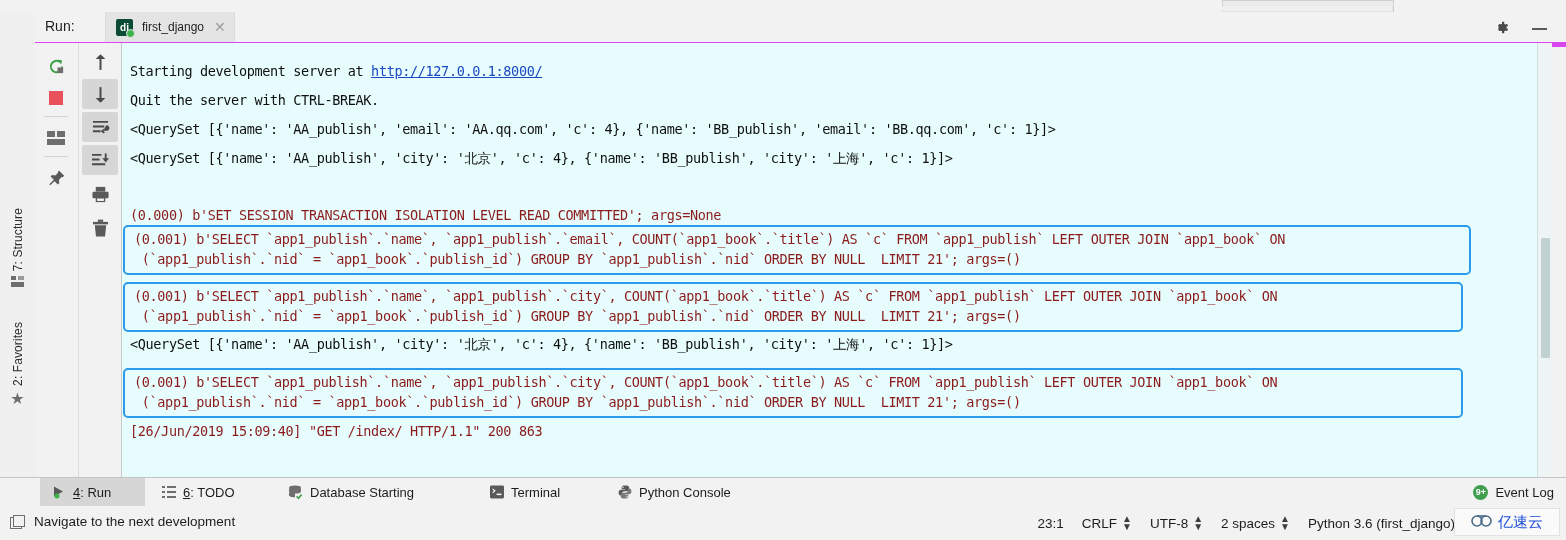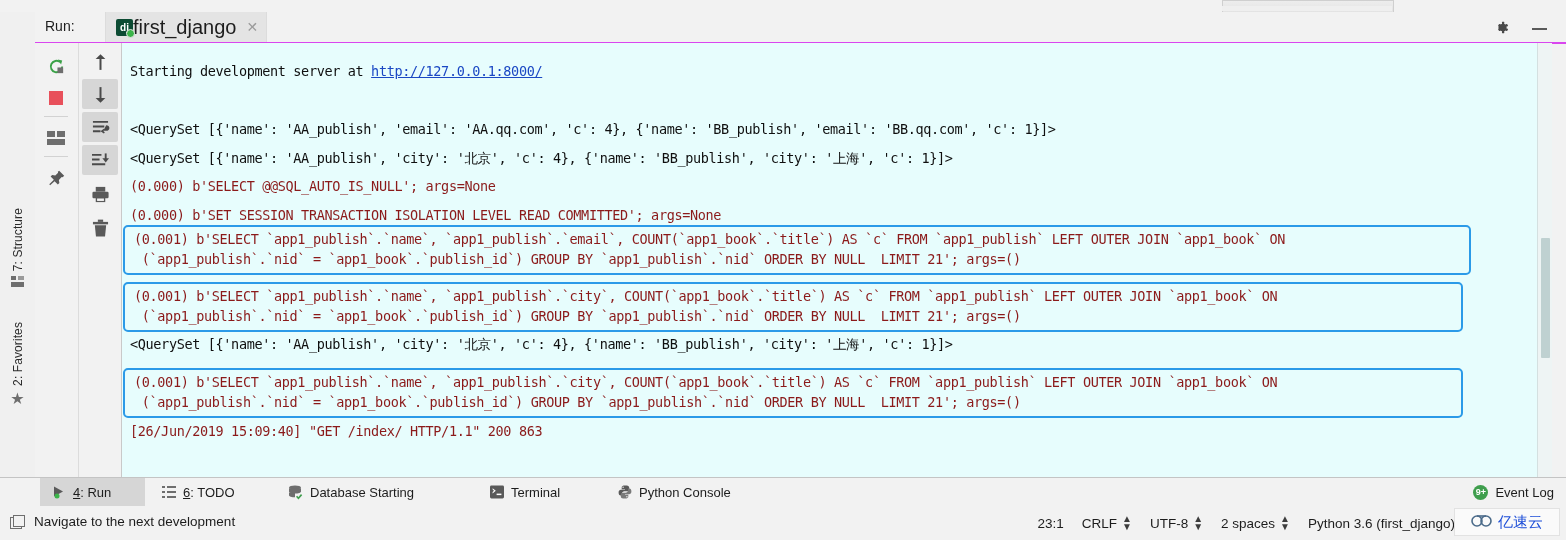--- a/index.html
+++ b/index.html
@@ -34,31 +34,31 @@
   .sq-icon i:nth-child(1){left:0;top:0;width:5px;height:4px;}
   .sq-icon i:nth-child(2){left:7px;top:0;width:6px;height:4px;background:#9a9a9a;}
   .sq-icon i:nth-child(3){left:0;top:6px;width:13px;height:5px;}
   .star-icon{font-size:16px;color:#6e6e6e;line-height:16px;}
 
   
   #run-window{position:absolute;left:35px;top:12px;width:1531px;height:465px;background:#f2f2f2;}
 
   
   #run-header{position:absolute;left:0;top:0;width:1531px;height:30px;
-    background:#f2f2f2;border-bottom:2px solid #d946ef;}
+    background:#f2f2f2;border-bottom:5px solid #d946ef;}
   #run-label{position:absolute;left:10px;top:6px;font-size:14px;color:#1d1d1d;}
   #run-tab{position:absolute;left:70px;top:0;height:30px;
     background:#e4e4e4;border-left:1px solid #dcdcdc;border-right:1px solid #dcdcdc;
     display:flex;align-items:center;padding:0 8px 0 10px;box-sizing:border-box;}
   .dj-icon{width:17px;height:17px;border-radius:2px;background:#0c4b33;position:relative;
     color:#fff;font-size:10px;font-weight:bold;line-height:17px;text-align:center;
     font-family:"Liberation Sans",sans-serif;}
   .dj-icon:after{content:"";position:absolute;right:-2px;bottom:-2px;width:7px;height:7px;
     border-radius:50%;background:#3cb44a;border:1px solid #e4e4e4;}
-  #run-tab-name{font-size:20px;color:#1d1d1d;}
+  #run-tab-name{margin-left:9px;font-size:12px;color:#1d1d1d;}
   #run-tab-close{margin-left:10px;font-size:14px;color:#9b9b9b;line-height:14px;}
   #gear-btn{position:absolute;right:56px;top:7px;width:17px;height:17px;}
   #min-btn{position:absolute;right:18px;top:7px;width:17px;height:17px;}
   #min-btn .bar{position:absolute;left:1px;top:9px;width:15px;height:2px;background:#5a5a5a;}
 
   
   #side-col1{position:absolute;left:0;top:31px;width:43px;height:434px;
     background:#f2f2f2;border-right:1px solid #dcdcdc;}
   #side-col2{position:absolute;left:44px;top:31px;width:42px;height:434px;
     background:#f2f2f2;border-right:1px solid #c9c9c9;}
@@ -228,24 +228,24 @@
         <rect x="6.2" y="0.6" width="5.6" height="2.4" fill="#5a5a5a"></rect>
         <path fill="#5a5a5a" d="M3 6.6h12l-1.2 12H4.2z"></path>
       </svg>
     </div>
   </div>
 
   <div id="console">
 
     <div class="cline c-black" style="top:21px"><span>Starting development server at </span><span class="c-link">http://127.0.0.1:8000/</span></div>
 
+    <div class="cline c-black" style="top:50px">Quit the server with CTRL-BREAK.</div>
     <div class="cline c-black" style="top:79px">&lt;QuerySet [{'name': 'AA_publish', 'email': 'AA.qq.com', 'c': 4}, {'name': 'BB_publish', 'email': 'BB.qq.com', 'c': 1}]&gt;</div>
     <div class="cline c-black" style="top:108px">&lt;QuerySet [{'name': 'AA_publish', 'city': '北京', 'c': 4}, {'name': 'BB_publish', 'city': '上海', 'c': 1}]&gt;</div>
 
-    <div class="cline c-maroon" style="top:136px">(0.000) b'SELECT @@SQL_AUTO_IS_NULL'; args=None</div>
     <div class="cline c-maroon" style="top:165px">(0.000) b'SET SESSION TRANSACTION ISOLATION LEVEL READ COMMITTED'; args=None</div>
 
     <div class="sqlbox" style="top:182px;width:1348px;height:50px">
       <div class="cline c-maroon" style="top:5px">(0.001) b'SELECT `app1_publish`.`name`, `app1_publish`.`email`, COUNT(`app1_book`.`title`) AS `c` FROM `app1_publish` LEFT OUTER JOIN `app1_book` ON</div>
       <div class="cline c-maroon" style="top:25px"> (`app1_publish`.`nid` = `app1_book`.`publish_id`) GROUP BY `app1_publish`.`nid` ORDER BY NULL  LIMIT 21'; args=()</div>
     </div>
 
     <div class="sqlbox" style="top:239px;width:1340px;height:50px">
       <div class="cline c-maroon" style="top:5px">(0.001) b'SELECT `app1_publish`.`name`, `app1_publish`.`city`, COUNT(`app1_book`.`title`) AS `c` FROM `app1_publish` LEFT OUTER JOIN `app1_book` ON</div>
       <div class="cline c-maroon" style="top:25px"> (`app1_publish`.`nid` = `app1_book`.`publish_id`) GROUP BY `app1_publish`.`nid` ORDER BY NULL  LIMIT 21'; args=()</div>

